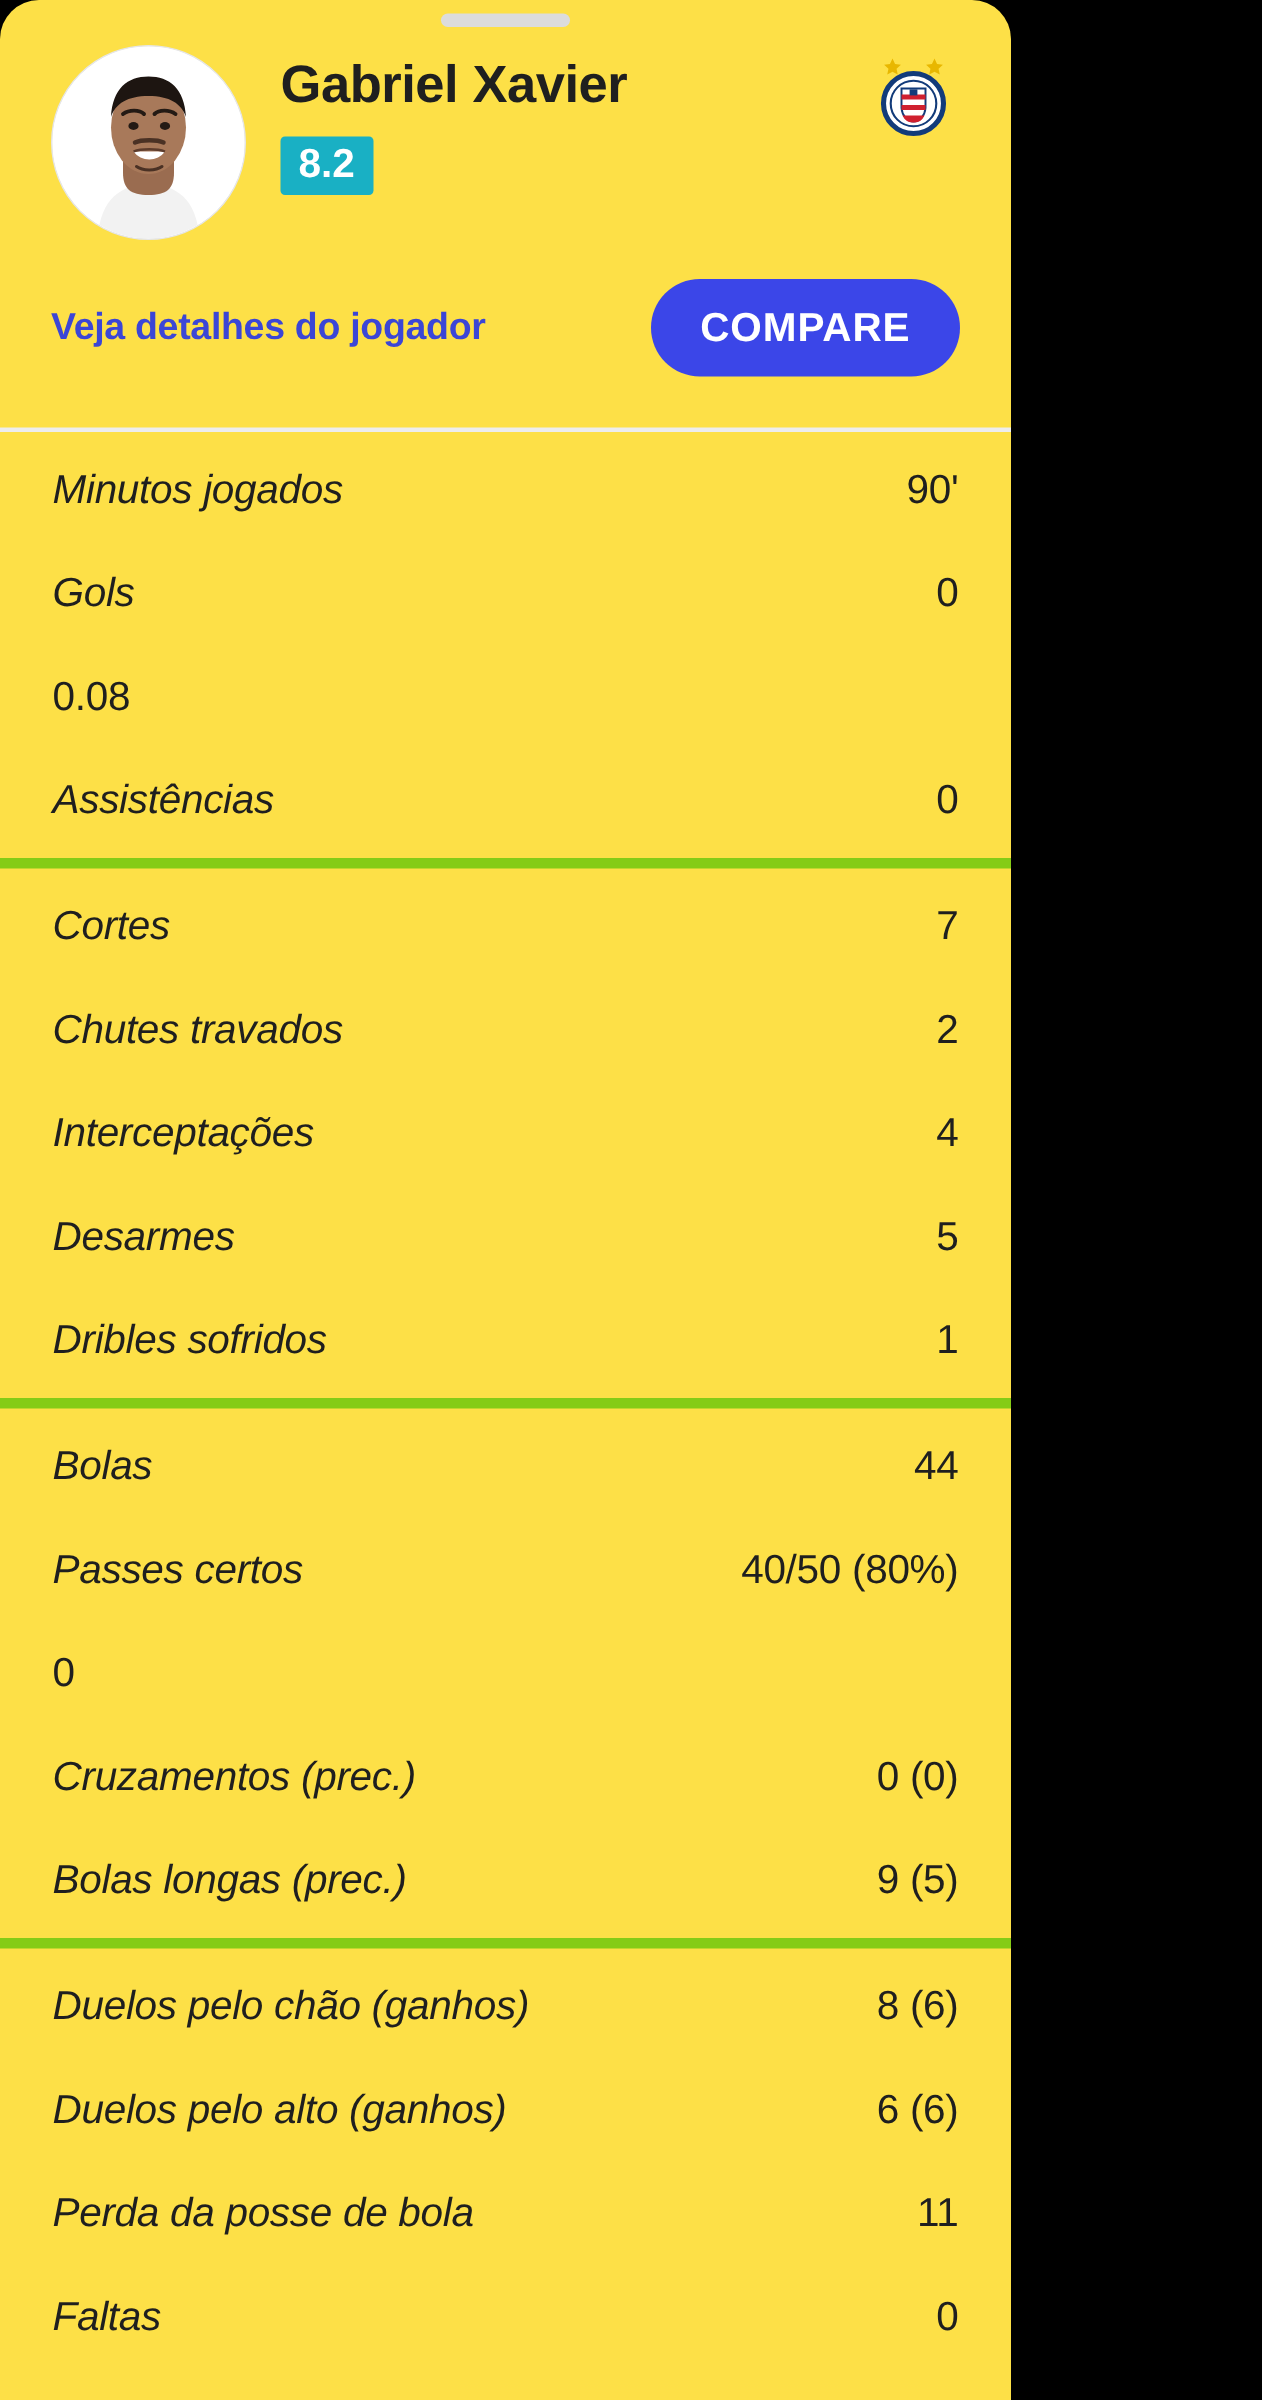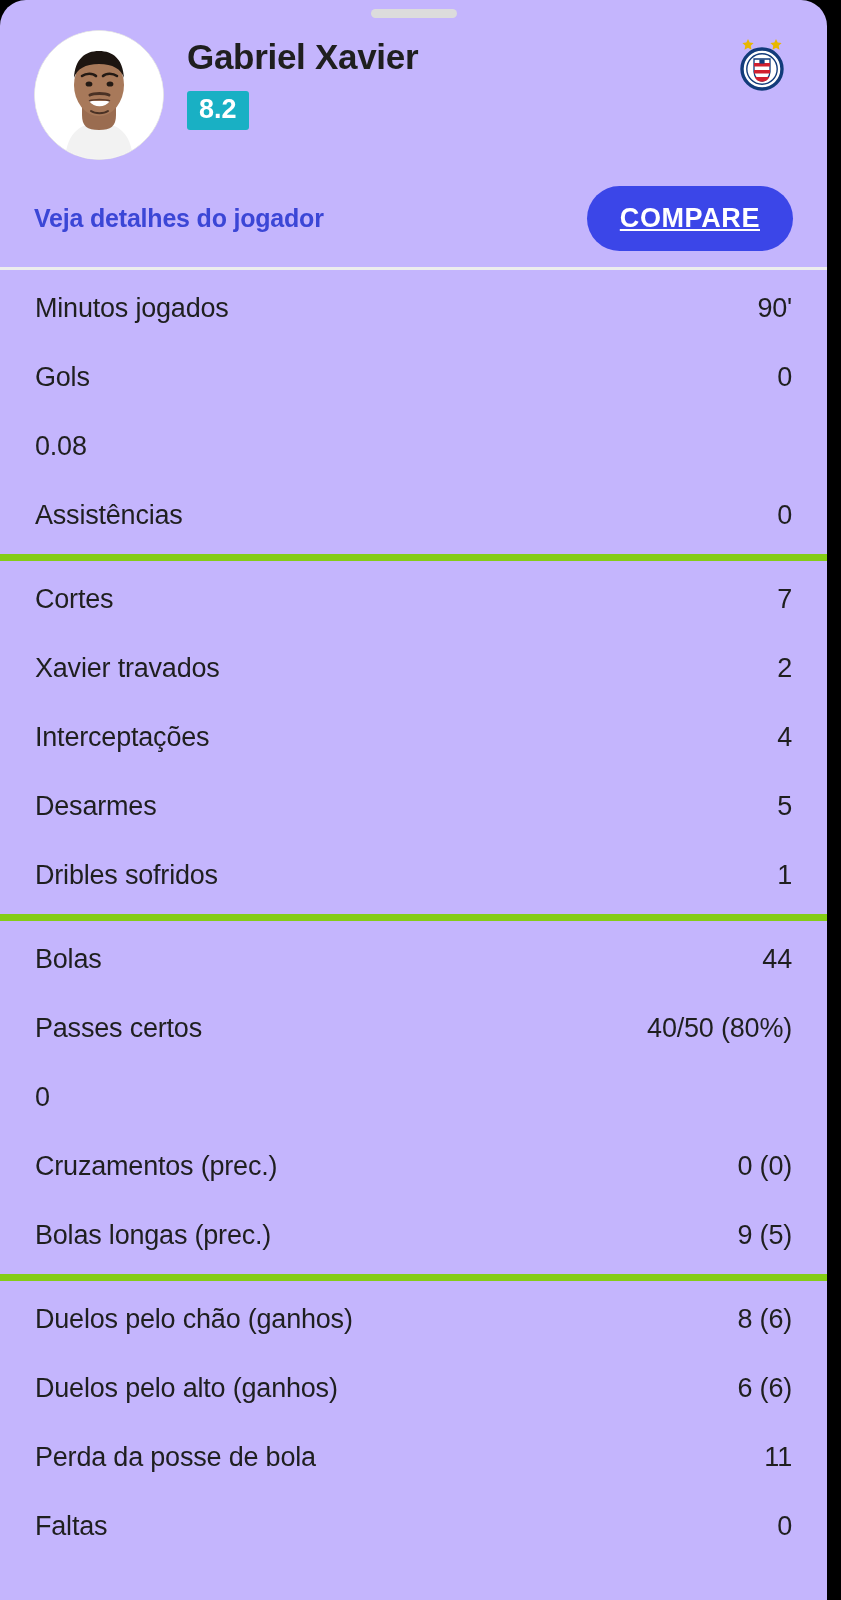--- a/index.html
+++ b/index.html
@@ -4,22 +4,22 @@
 <style>
   * { margin:0; padding:0; box-sizing:border-box; }
   html, body {
     width:841px; height:1600px;
     background:#000;
     font-family:"Liberation Sans", sans-serif;
     overflow:hidden;
   }
   .sheet {
     position:relative;
-    width:827px; height:1600px;
-    background:#c4b5fd;
+    width:674px; height:1600px;
+    background:#fde047;
     border-radius:26px 26px 0 0;
     overflow:hidden;
   }
   .drag-handle {
     position:absolute; top:9px; left:50%; transform:translateX(-50%);
     width:86px; height:9px; border-radius:5px; background:#dcdcdc;
   }
   
   .header { position:relative; padding:30px 34px 0 34px; }
   .hdr-top { display:flex; align-items:flex-start; }
@@ -40,43 +40,43 @@
     font-size:27px; font-weight:bold;
     padding:3px 12px 5px 12px; border-radius:3px;
     line-height:1.15;
   }
   .team-crest {
     position:absolute; right:34px; top:30px;
     width:62px; height:62px;
   }
   .hdr-bottom {
     display:flex; align-items:center; justify-content:space-between;
-    margin-top:26px; padding-bottom:16px;
+    margin-top:26px; padding-bottom:34px;
   }
   .details-link {
     font-size:25px; font-weight:bold; color:#3b46d6;
     letter-spacing:-0.2px; cursor:pointer;
   }
   .compare-btn {
     background:#3b46e8; color:#ffffff;
     font-size:27px; font-weight:bold; letter-spacing:0.6px;
     padding:17px 33px; border:none; border-radius:34px;
-    cursor:pointer; font-family:"Liberation Sans", sans-serif;text-decoration:underline;
+    cursor:pointer; font-family:"Liberation Sans", sans-serif;
   }
   .header-sep { height:3px; background:#ededed; width:100%; }
   
   .stat-group { padding:4px 0; }
   .stat-group + .stat-group { border-top:7px solid #84cc16; }
   .stat-row {
     display:flex; align-items:center; justify-content:space-between;
     padding:0 35px; height:69px;
   }
   .stat-label {
     font-size:27px; color:#1f1f1f; letter-spacing:-0.2px;
-    display:flex; align-items:flex-end; gap:9px;
+    display:flex; align-items:flex-end; gap:9px;font-style:italic;
   }
   .stat-label.link { color:#3b46d6; }
   .info-icon { display:inline-flex; align-items:center; }
   .stat-value {
     font-size:27px; color:#1f1f1f; letter-spacing:-0.2px;
     text-align:center; white-space:nowrap;
   }
 </style>
 </head>
 <body>
@@ -161,21 +161,21 @@
       </div>
       <div class="stat-group">
         <div class="stat-row">
           <div class="stat-label">
             <span>Cortes</span>
           </div>
           <div class="stat-value">7</div>
         </div>
         <div class="stat-row">
           <div class="stat-label">
-            <span>Xavier travados</span>
+            <span>Chutes travados</span>
           </div>
           <div class="stat-value">2</div>
         </div>
         <div class="stat-row">
           <div class="stat-label">
             <span>Interceptações</span>
           </div>
           <div class="stat-value">4</div>
         </div>
         <div class="stat-row">

